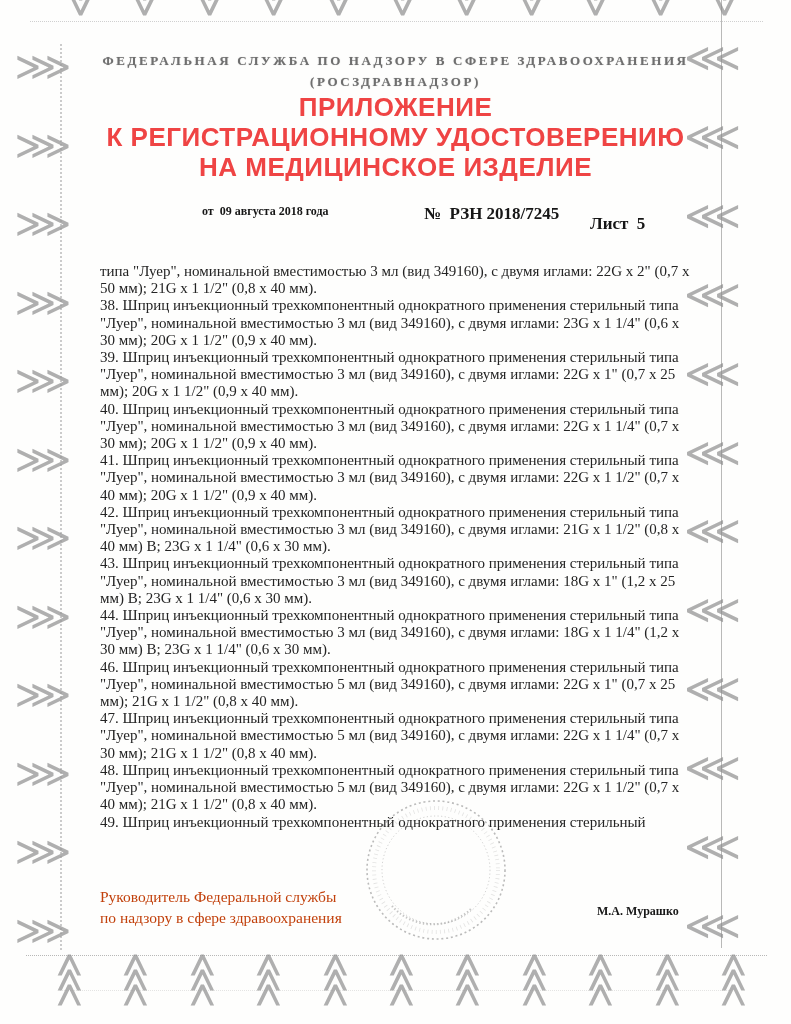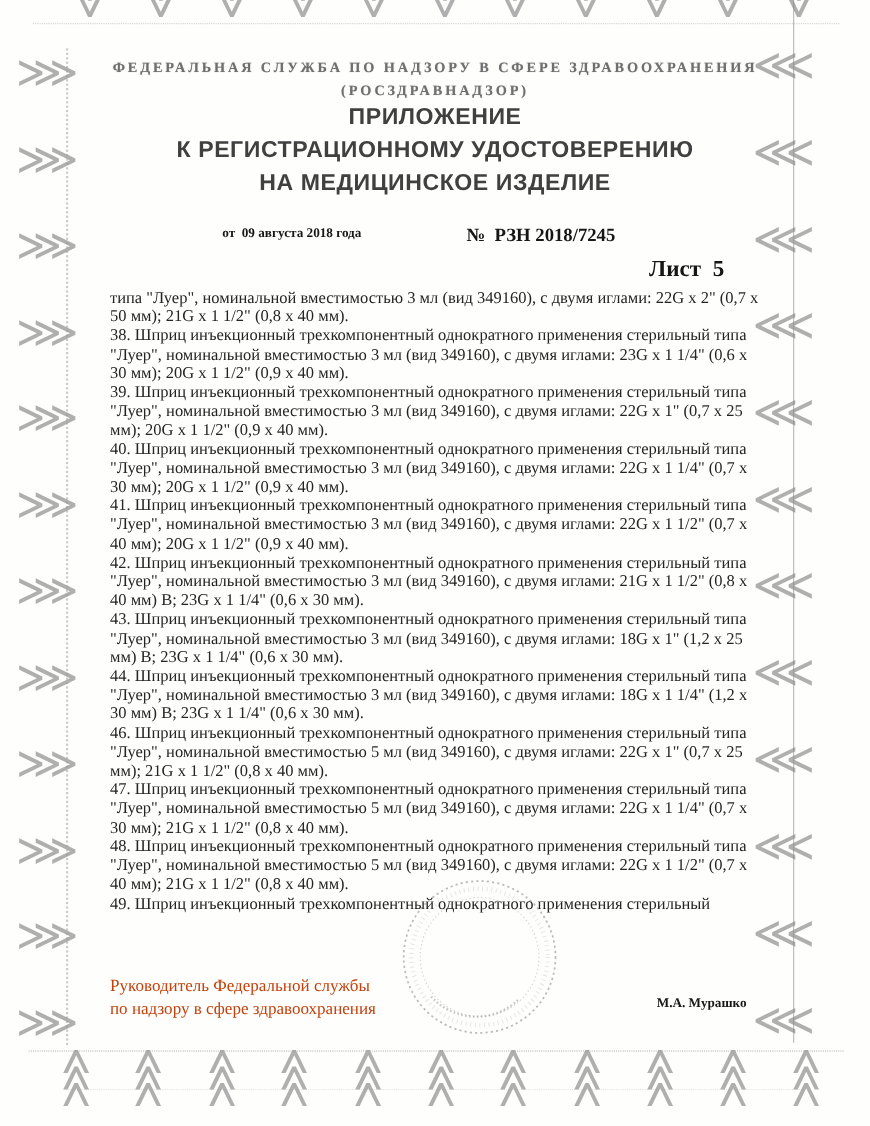--- a/index.html
+++ b/index.html
@@ -21,25 +21,25 @@
   .rule-left-dotted{left:60px;top:44px;height:906px;width:0;border-left:2px dotted #9a9a9a;opacity:.5;}
   .rule-right-solid{left:721px;top:0;height:948px;width:0;border-left:1.5px solid #8a8a8a;opacity:.6;}
   .rule-bottom-dotted{top:955px;left:26px;right:24px;border-top:1.5px dotted #8a8a8a;opacity:.6;}
   .rule-bottom-dotted2{top:990px;left:60px;right:60px;border-top:1px dotted #9a9a9a;opacity:.25;}
 
   
   .head{position:absolute;top:50px;left:60px;right:60px;text-align:center;}
   .agency{font-size:13px;font-weight:600;letter-spacing:2.6px;color:#6f6f6f;line-height:21px;
           text-shadow:0 0 1px rgba(130,130,130,.55);}
   .agency-block{}
-  .title{font-family:"Liberation Sans",sans-serif;font-weight:700;font-size:21px;line-height:30px;
-         letter-spacing:.5px;margin:0;color:#404040;}
+  .title{font-family:"Liberation Sans",sans-serif;font-weight:700;font-size:26px;line-height:30px;
+         letter-spacing:.5px;margin:0;color:#ef4444;}
   .reg-date{position:absolute;left:202px;top:204px;font-weight:700;font-size:12px;white-space:pre;color:#161616;}
   .reg-num{position:absolute;left:424px;top:204px;font-weight:700;font-size:17px;white-space:pre;color:#161616;}
-  .sheetnum{position:absolute;left:590px;top:232px;font-weight:700;font-size:21px;white-space:pre;color:#161616;}
+  .sheetnum{position:absolute;left:590px;top:214px;font-weight:700;font-size:17px;white-space:pre;color:#161616;}
 
   
   .bodytext{position:absolute;left:100px;top:263px;width:594px;font-size:15px;line-height:17.2px;color:#242424;}
   .para{margin:0;}
 
   
   .stamp{position:absolute;left:362px;top:796px;width:148px;height:148px;pointer-events:none;}
 
   
   .signer{position:absolute;left:100px;top:886px;font-weight:400;font-size:15.5px;line-height:21px;color:#c2410c;}

